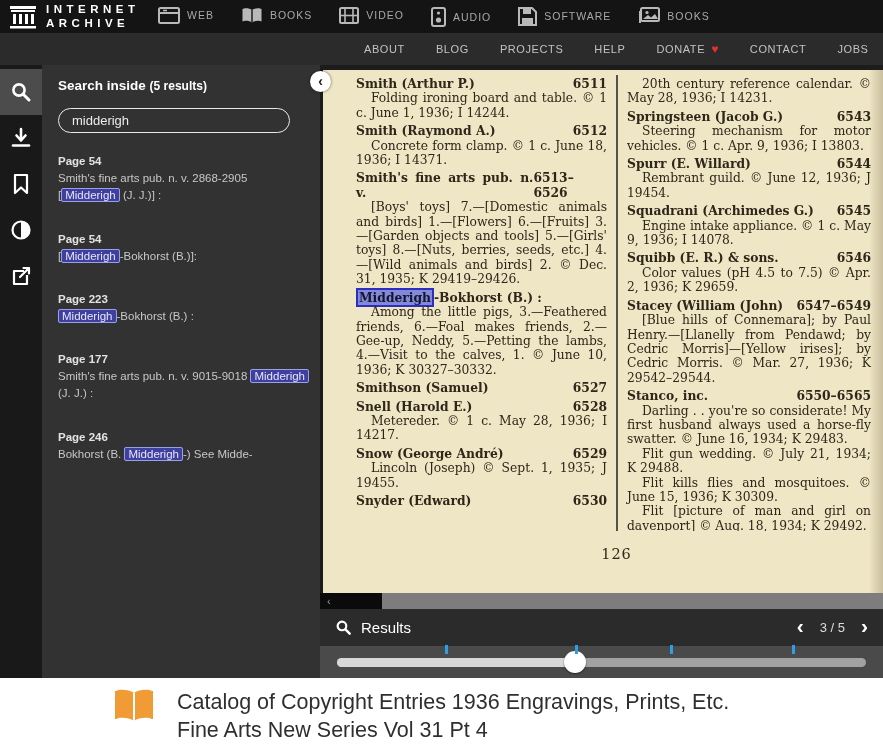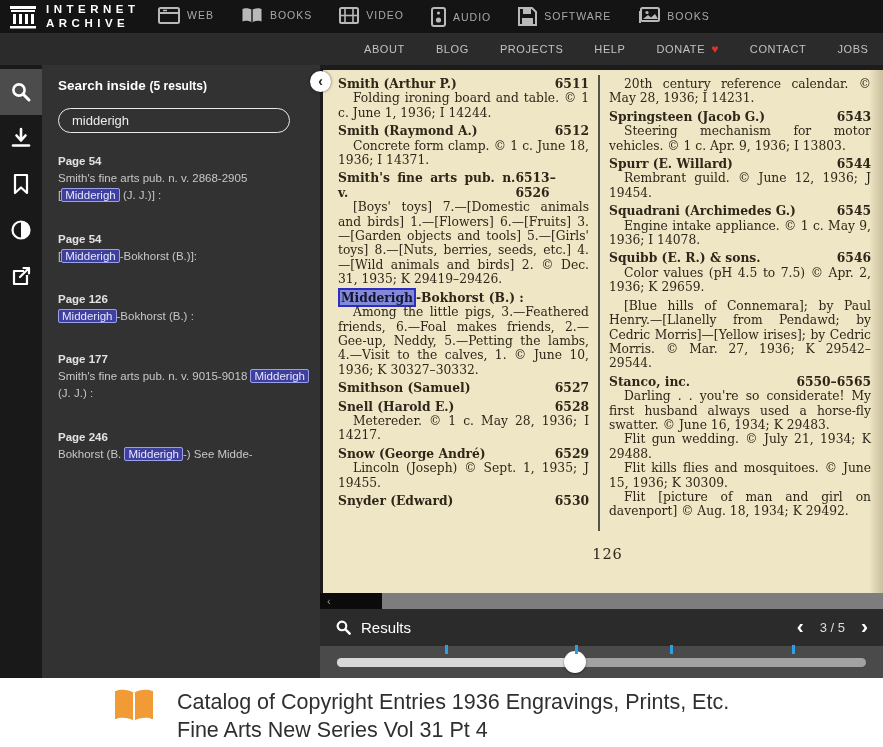--- a/index.html
+++ b/index.html
@@ -34,21 +34,21 @@
   .collapse-btn span { transform:translateY(-1px); }
   .search-pill { margin-top:15px; width:232px; height:25px; border:1.5px solid #e9e9e9; border-radius:13px; background:transparent; color:#ececec; font-size:13px; padding:0 13px; outline:none; font-family:"Liberation Sans", sans-serif; }
   .results-list { margin-top:22px; }
   .result { margin-bottom:28px; cursor:pointer; }
   .page-label { color:#e3e3e3; font-size:11.5px; font-weight:bold; margin-bottom:3px; }
   .snippet { color:#c7c7c7; font-size:11.5px; line-height:1.5; }
   .match-chip { background:#3f3f9e; border:1px solid #9aa0e8; color:#e4e4ff; padding:0 3px; border-radius:2px; }
 
   
   .viewer { flex:1; display:flex; flex-direction:column; background:#2e2e2e; min-width:0; }
-  .page-wrap { height:528px; background:#efe6c5; border-top:5px solid #1c1c1c; border-left:3px solid #1c1c1c; position:relative; padding:5px 0 0 9px; overflow:hidden; }
+  .page-wrap { height:528px; background:#efe6c5; border-top:5px solid #1c1c1c; border-left:3px solid #1c1c1c; position:relative; padding:5px 0 0 27px; overflow:hidden; }
   .page-wrap::after { content:""; position:absolute; top:0; right:0; width:14px; height:100%; background:linear-gradient(to right, rgba(0,0,0,0), rgba(90,75,40,.25)); pointer-events:none; }
   .columns { display:flex; height:456px; font-family:"DejaVu Serif", serif; color:#2e2619; font-size:12.3px; line-height:14.4px; text-align:justify; }
   .col { overflow:hidden; }
   .col-left { width:268px; flex:none; padding:2px 9px 0 6px; border-right:2px solid #55524a; }
   .col-right { flex:1; padding:2px 12px 0 9px; }
   .entry { margin-bottom:4px; }
   .entry-head { display:flex; justify-content:space-between; font-weight:bold; }
   .entry-para { text-indent:15px; }
   .page-hl { background:#8289d8; border:2px solid #2d2dc0; color:#14142e; padding:0 1px; }
   .page-num { text-align:center; font-family:"DejaVu Serif", serif; font-size:14.5px; color:#2e2619; margin-top:15px; letter-spacing:1px; }
@@ -229,21 +229,21 @@
       <div class="results-list" id="results-list">
           <div class="result">
             <div class="page-label">Page 54</div>
             <div class="snippet">Smith's fine arts pub. n. v. 2868-2905 [<span class="match-chip">Midderigh</span> (J. J.)] :</div>
           </div>
           <div class="result">
             <div class="page-label">Page 54</div>
             <div class="snippet">[<span class="match-chip">Midderigh</span>-Bokhorst (B.)]:</div>
           </div>
           <div class="result">
-            <div class="page-label">Page 126</div>
+            <div class="page-label">Page 223</div>
             <div class="snippet"><span class="match-chip">Midderigh</span>-Bokhorst (B.) :</div>
           </div>
           <div class="result">
             <div class="page-label">Page 177</div>
             <div class="snippet">Smith's fine arts pub. n. v. 9015-9018 <span class="match-chip">Midderigh</span> (J. J.) :</div>
           </div>
           <div class="result">
             <div class="page-label">Page 246</div>
             <div class="snippet">Bokhorst (B. <span class="match-chip">Midderigh</span>-) See Midde-</div>
           </div>
@@ -334,20 +334,24 @@
                 <p class="entry-para">Engine intake appliance. © 1 c. May 9, 1936; I 14078.</p>
               </div>
               <div class="entry">
                 <div class="entry-head">
                   <span class="entry-name">Squibb (E. R.) &amp; sons.</span>
                   <span class="entry-num">6546</span>
                 </div>
                 <p class="entry-para">Color values (pH 4.5 to 7.5) © Apr. 2, 1936; K 29659.</p>
               </div>
               <div class="entry">
+                <div class="entry-head">
+                  <span class="entry-name">Stacey (William (John)</span>
+                  <span class="entry-num">6547–6549</span>
+                </div>
                 <p class="entry-para">[Blue hills of Connemara]; by Paul Henry.—[Llanelly from Pendawd; by Cedric Morris]—[Yellow irises]; by Cedric Morris. © Mar. 27, 1936; K 29542–29544.</p>
               </div>
               <div class="entry">
                 <div class="entry-head">
                   <span class="entry-name">Stanco, inc.</span>
                   <span class="entry-num">6550–6565</span>
                 </div>
                 <p class="entry-para">Darling . . you're so considerate! My first husband always used a horse-fly swatter. © June 16, 1934; K 29483.</p>
                 <p class="entry-para">Flit gun wedding. © July 21, 1934; K 29488.</p>
                 <p class="entry-para">Flit kills flies and mosquitoes. © June 15, 1936; K 30309.</p>

